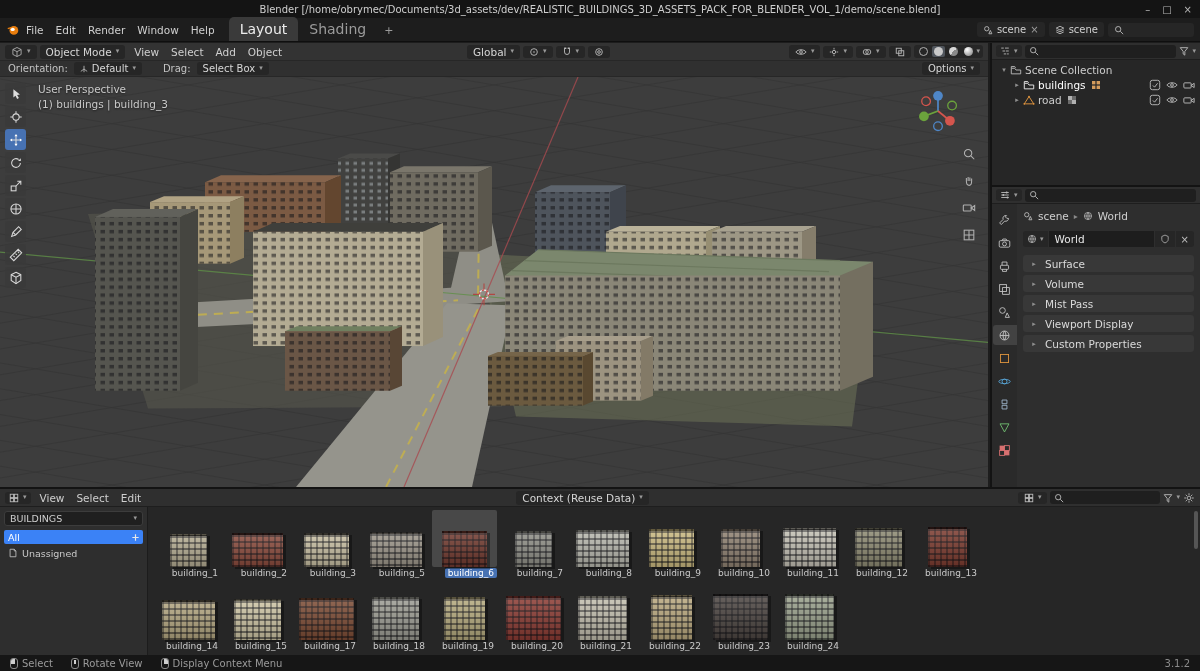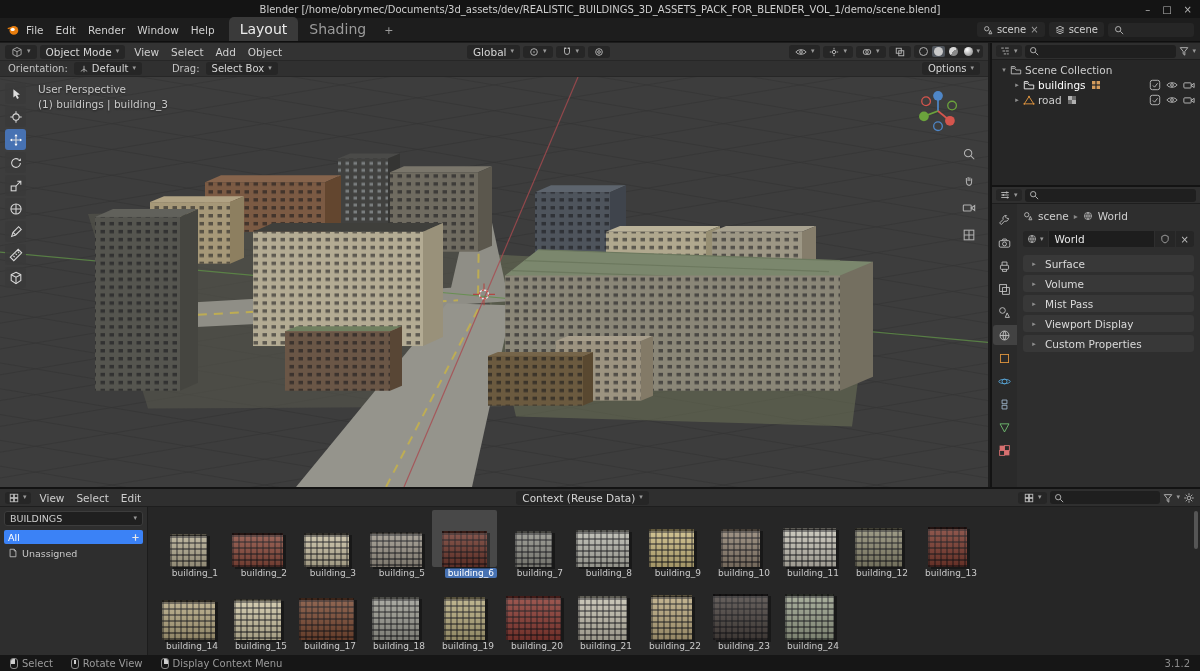--- a/index.html
+++ b/index.html
@@ -335,21 +335,21 @@
         <span>Orientation:</span>
         <span class="hbtn">
           <span class="ic-wrap">
               <svg class="ic s8" viewBox="0 0 10 10">
                 <path d="M5 1v8M1 8l4-3 4 3"></path>
               </svg>
             </span>
           <span>Default</span>
           <span class="chev">▾</span>
         </span>
-        <span style="margin-left:24px;">Drag:</span>
+        <span style="margin-left:15px;">Drag:</span>
         <span class="hbtn">
           <span>Select Box</span>
           <span class="chev">▾</span>
         </span>
         <div class="spacer"></div>
         <span class="hbtn">
           <span>Options</span>
           <span class="chev">▾</span>
         </span>
       </div>

